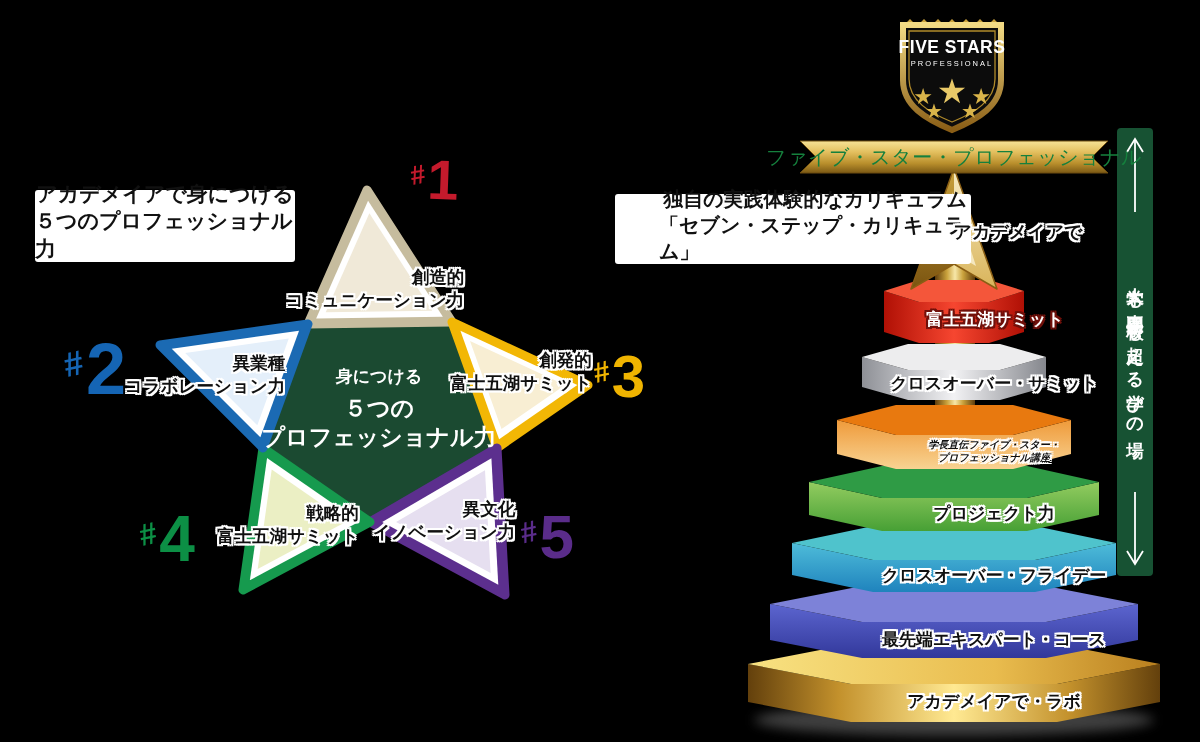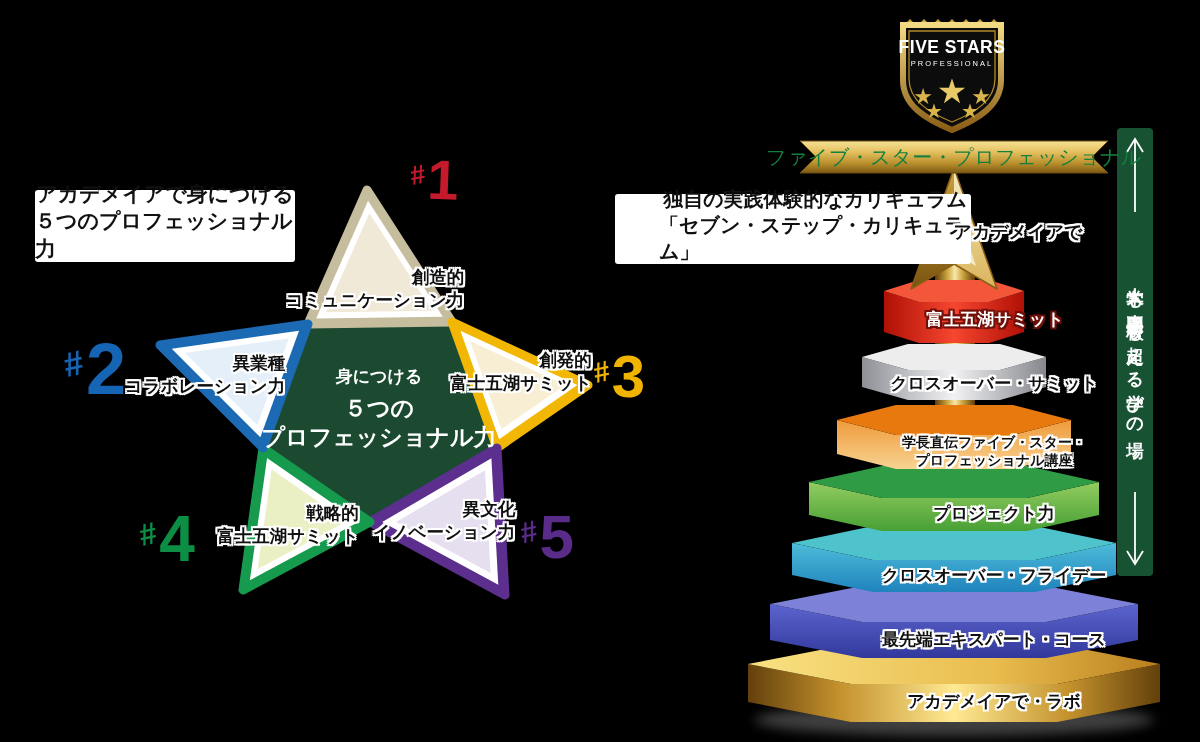--- a/index.html
+++ b/index.html
@@ -279,21 +279,21 @@
 
   
   <div class="abs ribbon-label" style="left:954px;top:157px;">ファイブ・スター・プロフェッショナル</div>
 
   
   <div class="abs ow" style="left:1018px;top:232px;font-size:18px;">アカデメイアで</div>
 
   
   <div class="abs od step-label" style="left:955px;top:320px;">富士五湖サミット</div>
   <div class="abs ow step-label" style="left:954px;top:384px;">クロスオーバー・サミット</div>
-  <div class="abs ow step-label" style="left:954px;top:451px;font-size:14px;">
+  <div class="abs ow step-label" style="left:954px;top:451px;font-size:10px;font-style:italic;">
     <div>学長直伝ファイブ・スター・</div>
       <div>プロフェッショナル講座</div>
   </div>
   <div class="abs ow step-label" style="left:954px;top:514px;">プロジェクト力</div>
   <div class="abs ow step-label" style="left:954px;top:576px;">クロスオーバー・フライデー</div>
   <div class="abs ow step-label" style="left:954px;top:640px;">最先端エキスパート・コース</div>
   <div class="abs ow step-label" style="left:954px;top:702px;">アカデメイアで・ラボ</div>
 
   
   <div class="sidebar-label">大学も専門学校も超える学びの場</div>

